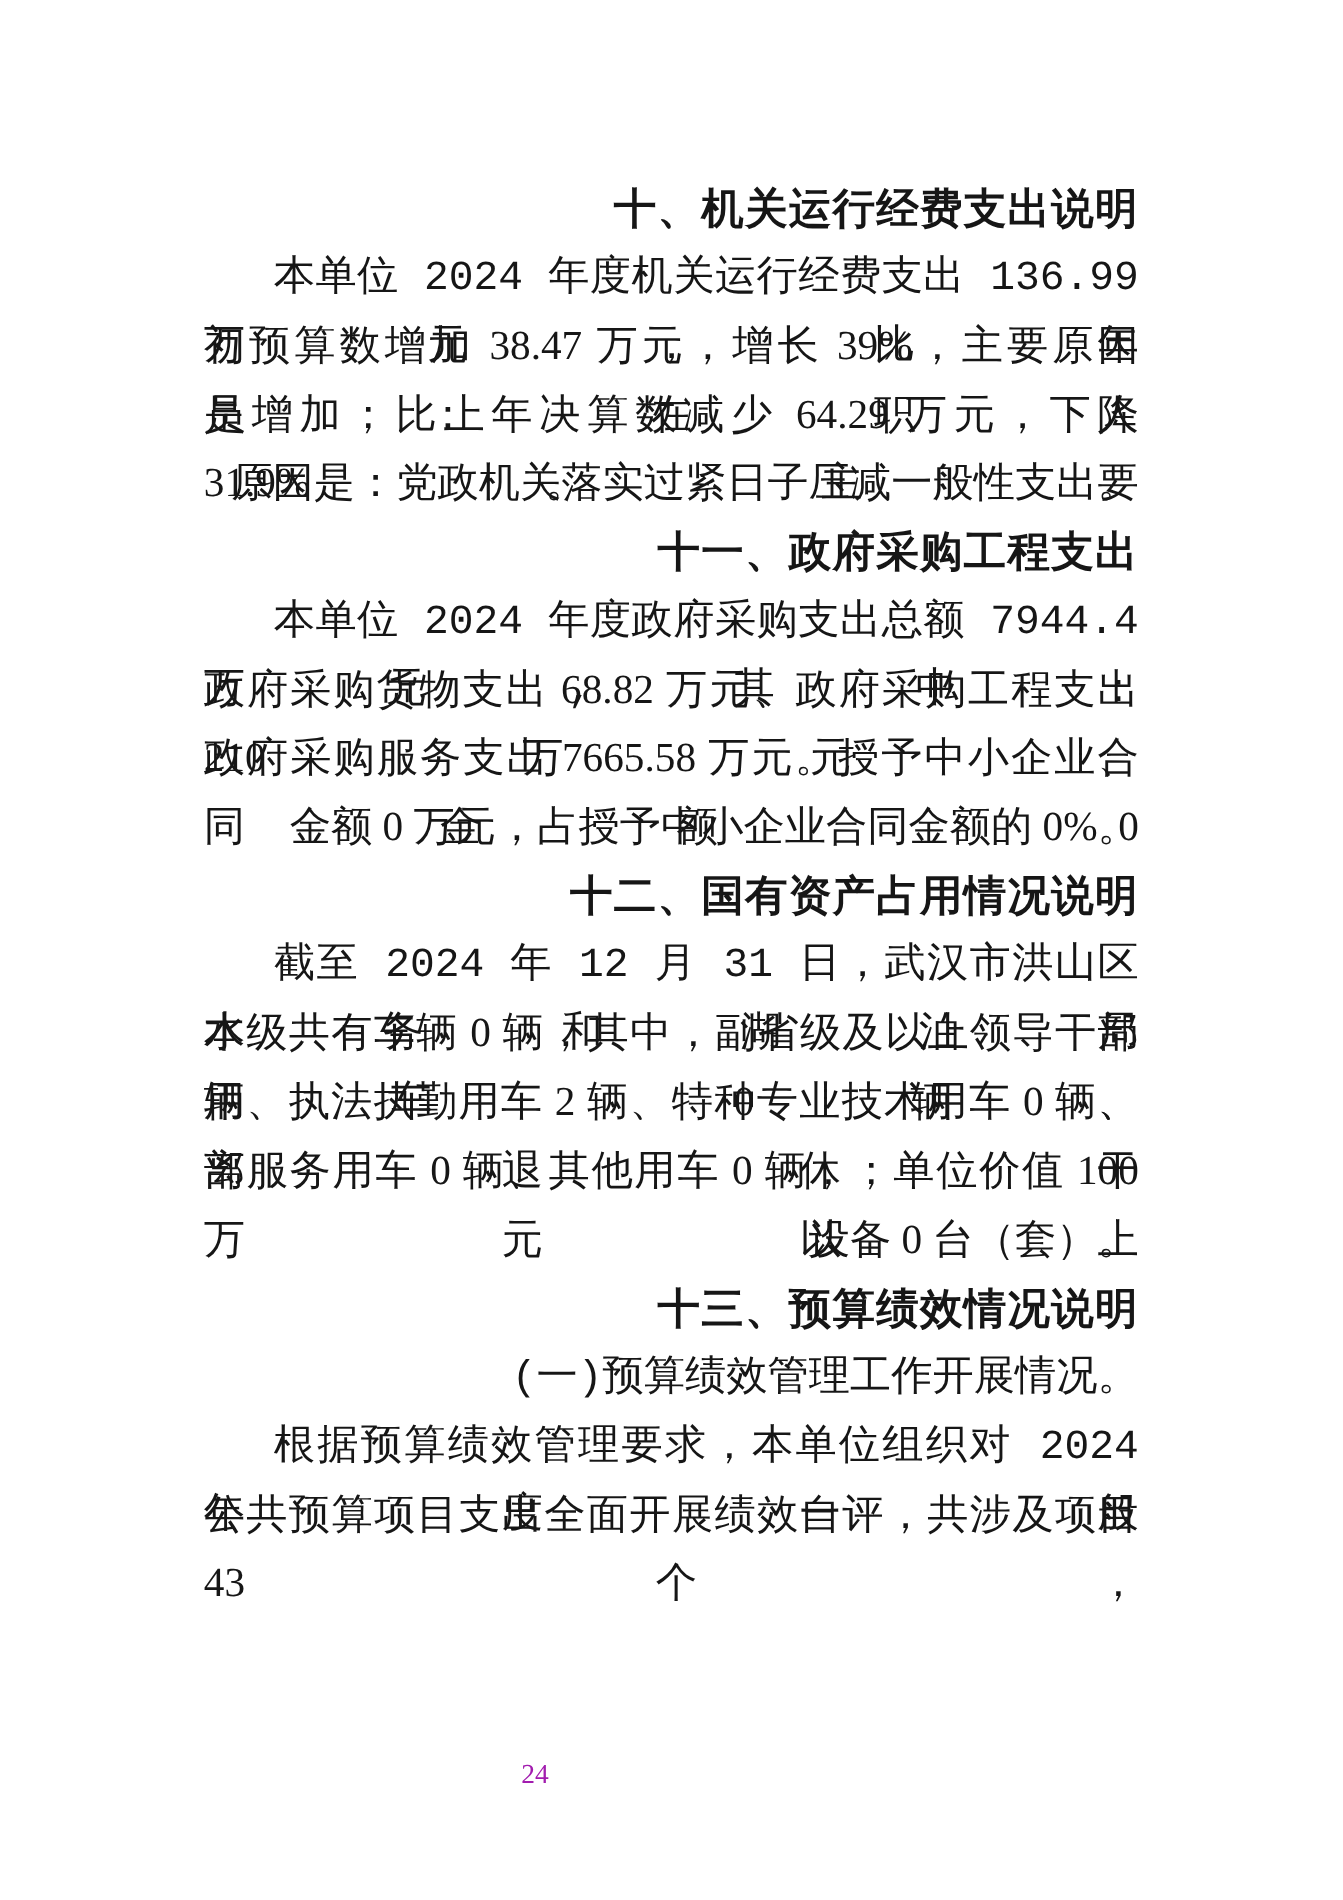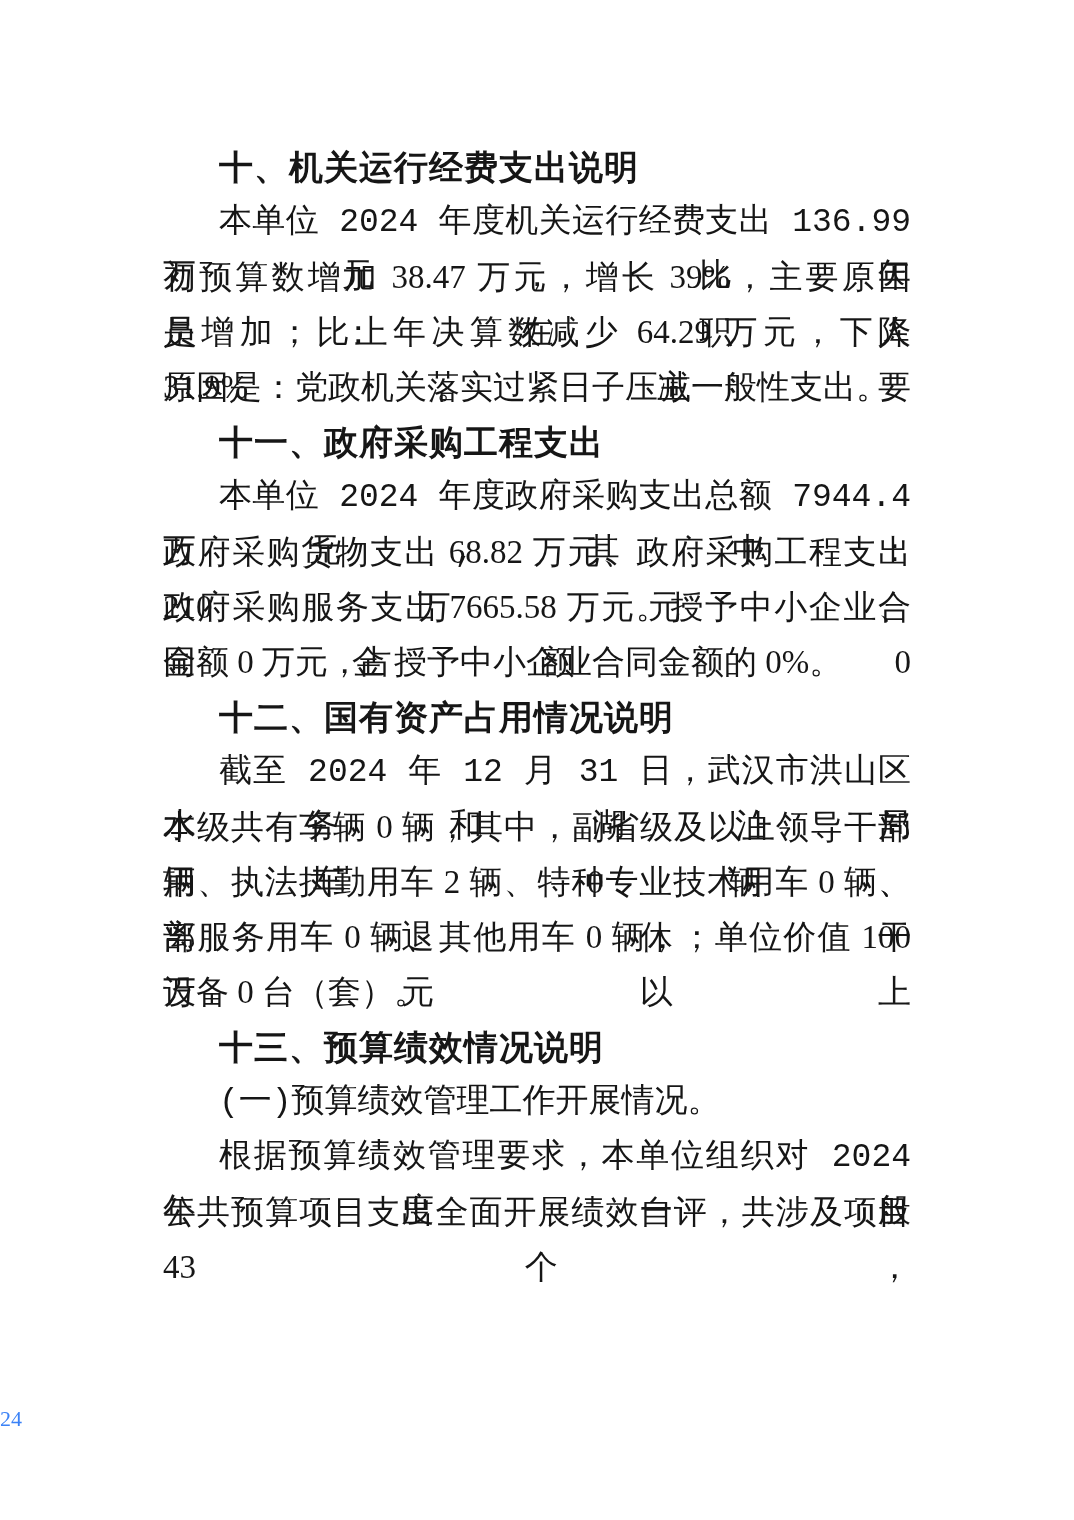--- a/index.html
+++ b/index.html
@@ -20,21 +20,21 @@
     position: absolute;
     left: 163px;
     top: 140px;
     width: 748px;
   }
   .line {
     height: 55px;
     line-height: 55px;
     font-size: 33px;
     white-space: nowrap;
-    text-align: left;
+    text-align: right;
     font-family: "Liberation Serif", "DejaVu Serif", serif;
   }
   .line.justify {
     white-space: normal;
     text-align: justify;
     text-align-last: justify;
   }
   .line.indent {
     text-indent: 56px;
     font-family: Liberation Mono, monospace;
@@ -43,25 +43,25 @@
     font-family: "Liberation Sans", "DejaVu Sans", sans-serif;
     font-weight: bold;
     font-size: 34px;
     letter-spacing: 1px;
   }
   .footer {
     position: absolute;
     left: 0;
     top: 1405px;
     width: 856px;
-    text-align: left;
+    text-align: center;
     font-size: 22px;
     line-height: 28px;
     font-family: "Liberation Serif", "DejaVu Serif", serif;
-    color: #3b82f6;
+    color: #a21caf;
   }
 </style>
 </head>
 <body>
 
 <div class="page">
   <div class="content" id="doc-content">
       <div class="line heading indent">十、机关运行经费支出说明</div>
       <div class="line indent justify">本单位 2024 年度机关运行经费支出 136.99 万元，比年</div>
       <div class="line justify">初预算数增加 38.47 万元，增长 39%，主要原因是：在职人</div>

